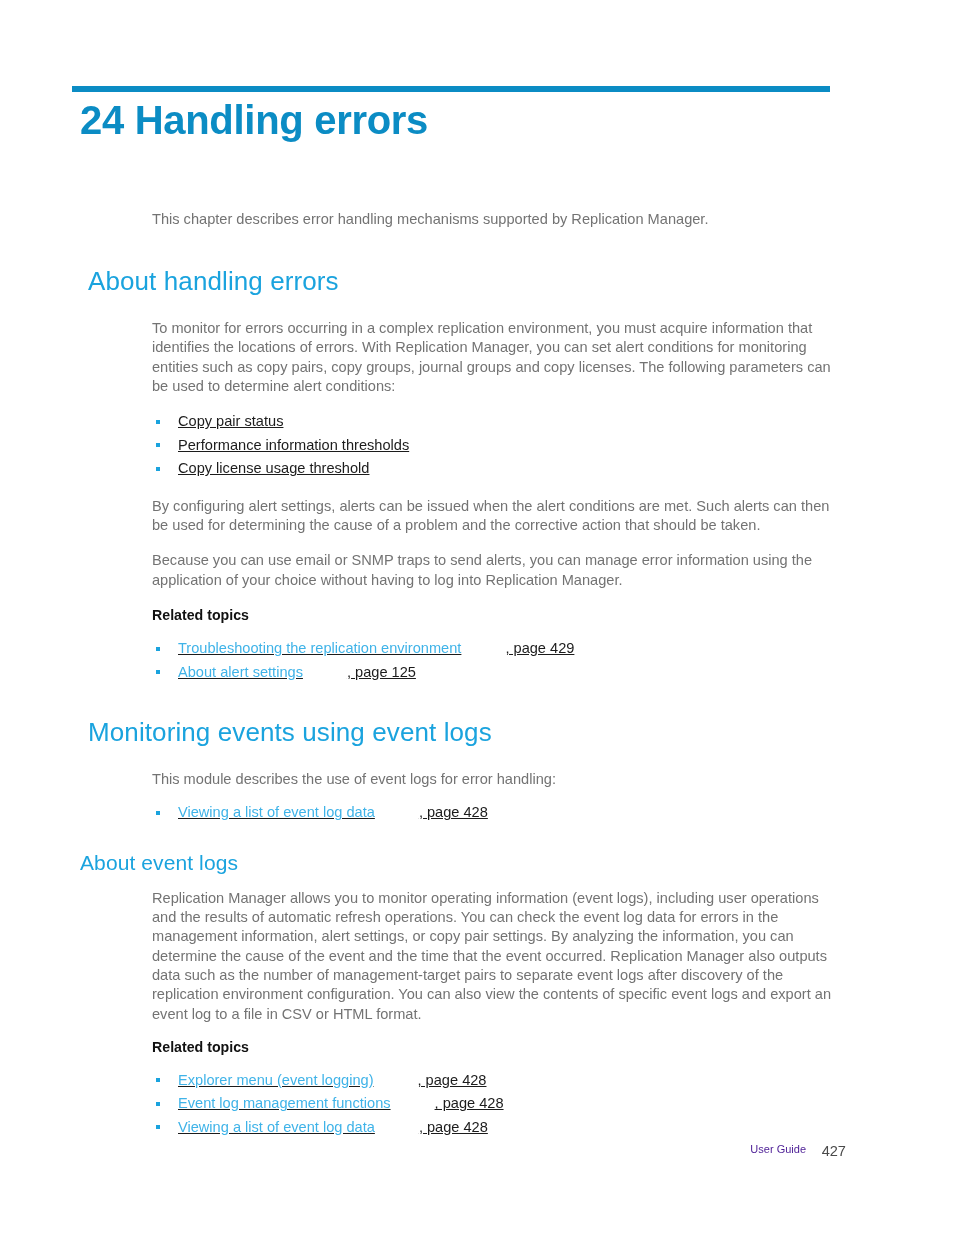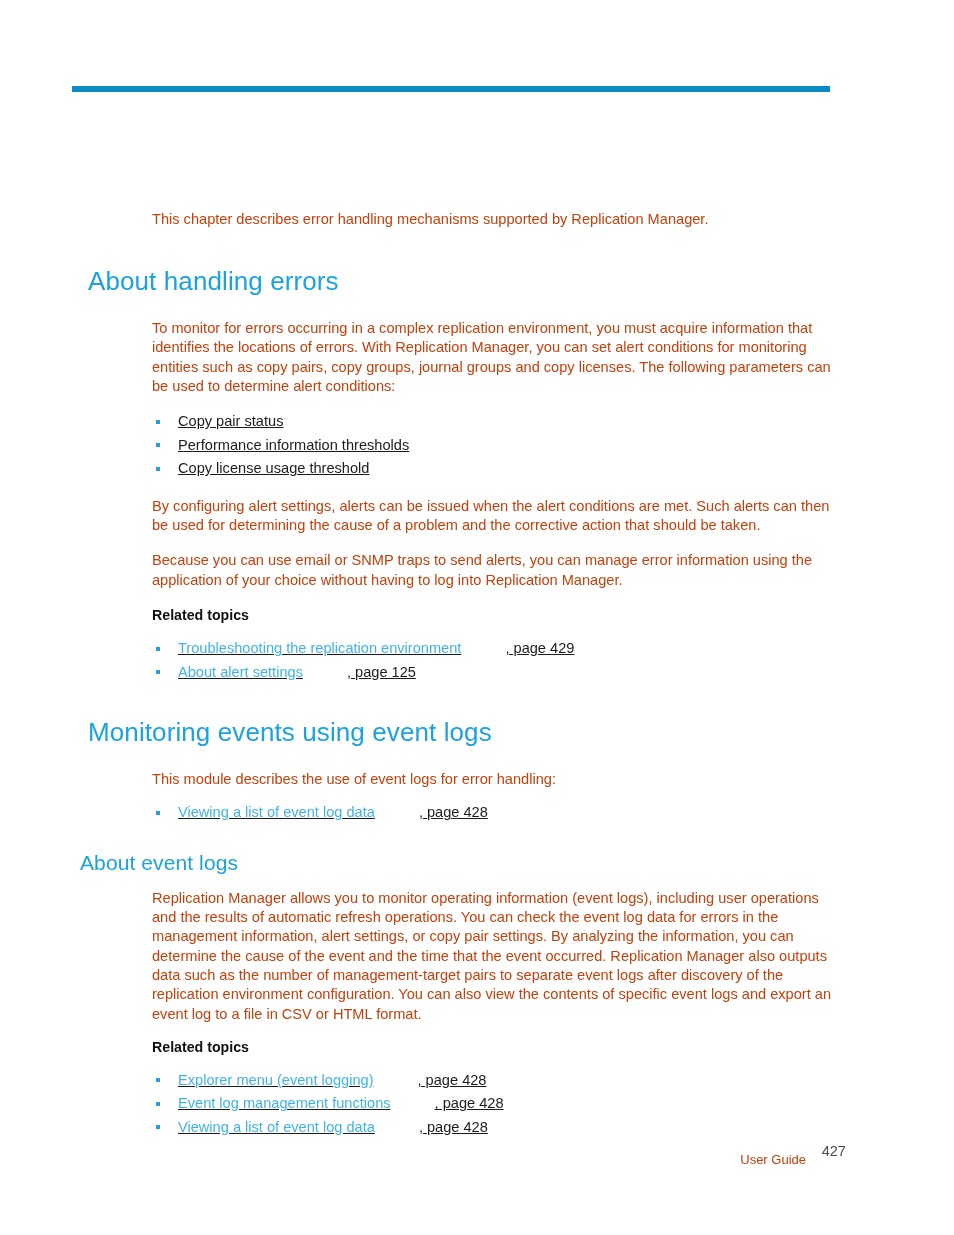--- a/index.html
+++ b/index.html
@@ -68,21 +68,21 @@
     letter-spacing: 0.1px;
   }
 
   .body-indent {
     margin-left: 72px;
   }
 
   p.para {
     font-size: 14.6px;
     line-height: 19.3px;
-    color: #c2410c;
+    color: #737373;
     margin: 0;
     padding: 0;
     text-align: left;
   }
 
   .label-bold {
     font-size: 14.2px;
     line-height: 19px;
     font-weight: bold;
     color: #111111;
@@ -132,40 +132,41 @@
   .footer {
     position: absolute;
     left: 0;
     right: 0;
     top: 1143px;
     height: 22px;
   }
   .footer-guide {
     position: absolute;
     right: 148px;
-    top: 9px;
-    font-size: 13px;
-    color: #c2410c;
+    top: 0;
+    font-size: 11px;
+    color: #4c1d95;
     white-space: nowrap;
   }
   .footer-page {
     position: absolute;
     right: 108px;
     top: 0;
     font-size: 14.6px;
     color: #4a4a4a;
     white-space: nowrap;
   }
 </style>
 </head>
 <body>
 
 <div class="page">
 
   <div class="chapter-rule"></div>
+  <div class="chapter-title">24 Handling errors</div>
 
   <div class="content">
 
     <div class="body-indent">
       <p class="para">This chapter describes error handling mechanisms supported by Replication Manager.</p>
     </div>
 
     <div class="gap-30"></div>
 
     <h1 class="section">About handling errors</h1>

